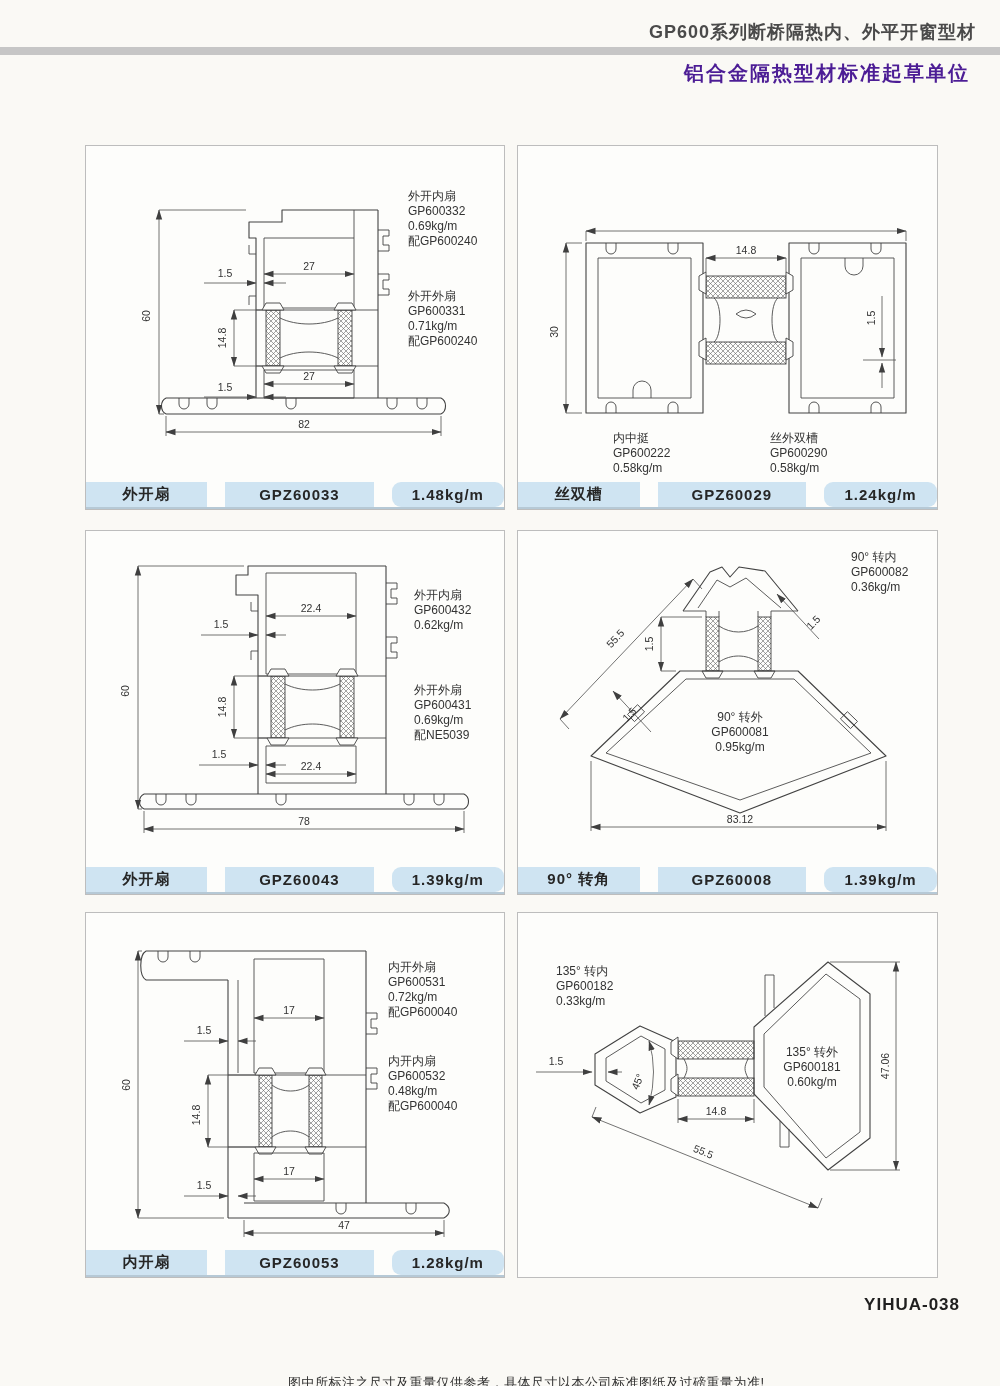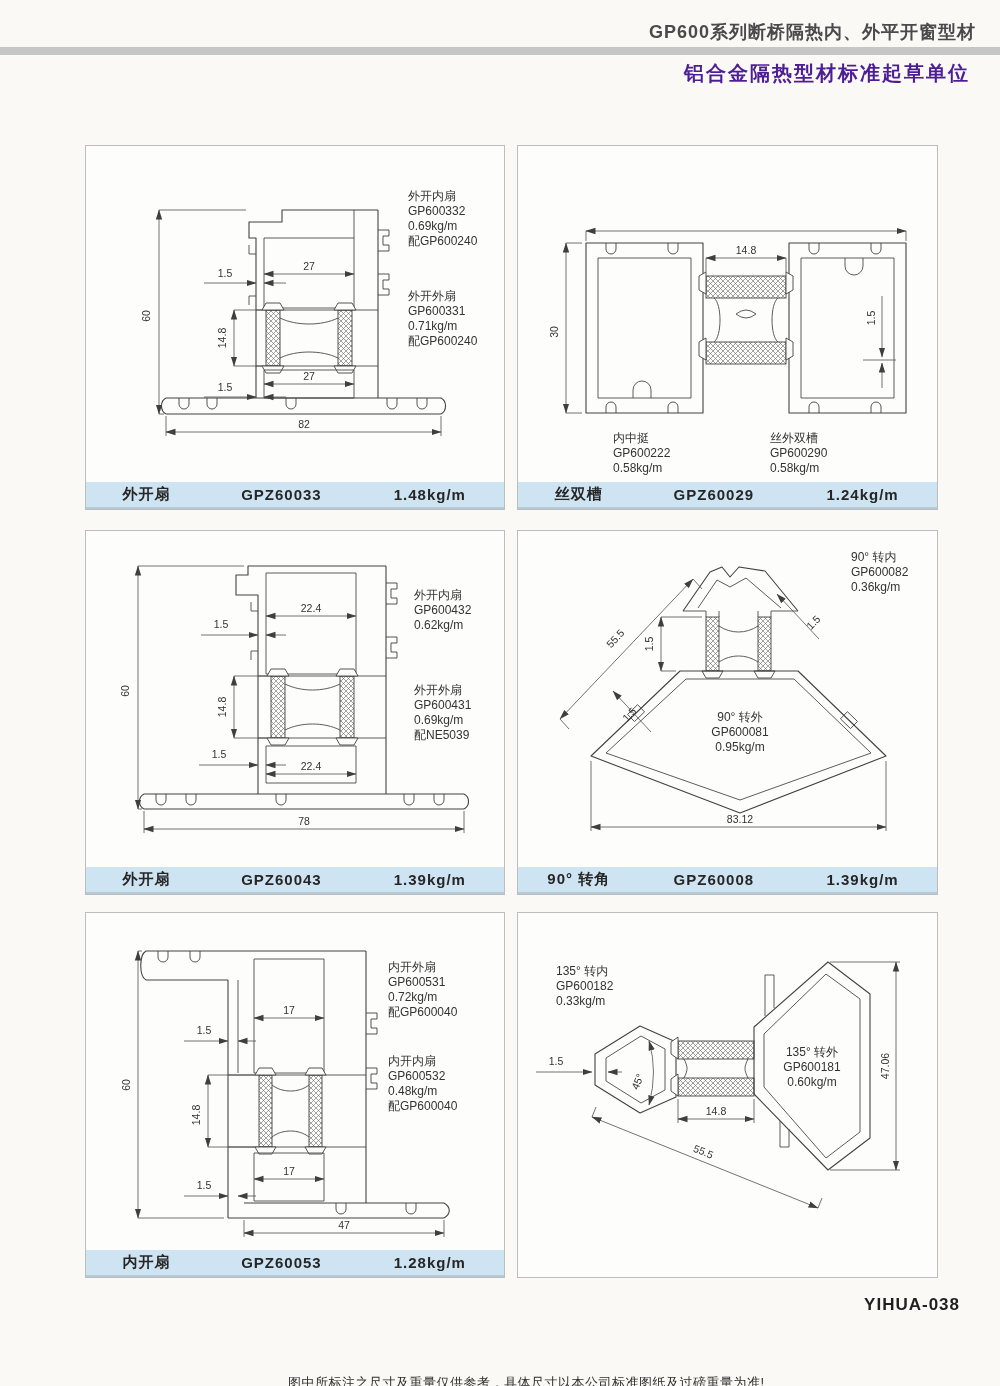--- a/index.html
+++ b/index.html
@@ -22,29 +22,29 @@
     position:absolute; top:60px; right:30px;
     font-size:20px; font-weight:700; color:#4c1d95; letter-spacing:2px;
   }
   
   .panel {
     position:absolute; border:1px solid #bdbdbd; background:#fdfdfb;
   }
   .draw { position:absolute; left:0; top:0; }
   .pbar {
     position:absolute; left:0; right:0; bottom:0; height:27px;
-    display:flex; gap:0; background:#fdfdfb;
+    display:flex; gap:18px; background:#fdfdfb;
     border-bottom:2px solid #b6c9d6;
   }
   .pcell {
     background:#cfe4f2; color:#262626; font-size:15px; font-weight:700;
     display:flex; align-items:center; justify-content:center;
     letter-spacing:1px;
   }
-  .pc1 { flex:0 0 29%; } .pc2 { flex:0 0 35.5%; } .pc3 { flex:1 1 auto; }
+  .pc1 { flex:0 0 29%; } .pc2 { flex:0 0 35.5%; } .pc3 { flex:1 1 auto;border-radius:9px; }
   
   .pf { stroke:#424242; stroke-width:1.1; fill:none; stroke-linejoin:round; }
   .pf2 { stroke:#4a4a4a; stroke-width:0.9; fill:none; stroke-linejoin:round; }
   .dim { stroke:#4f4f4f; stroke-width:0.8; fill:none; }
   .hat { fill:url(#hx); stroke:#424242; stroke-width:0.9; }
   .cap { fill:#fdfdfb; stroke:#424242; stroke-width:0.9; }
   text.dt { font-family:"Liberation Sans", sans-serif; font-size:10.5px; fill:#333; }
   text.lbl { font-family:"Liberation Sans", sans-serif; font-size:12px; fill:#333; }
   
   .foot-note {

